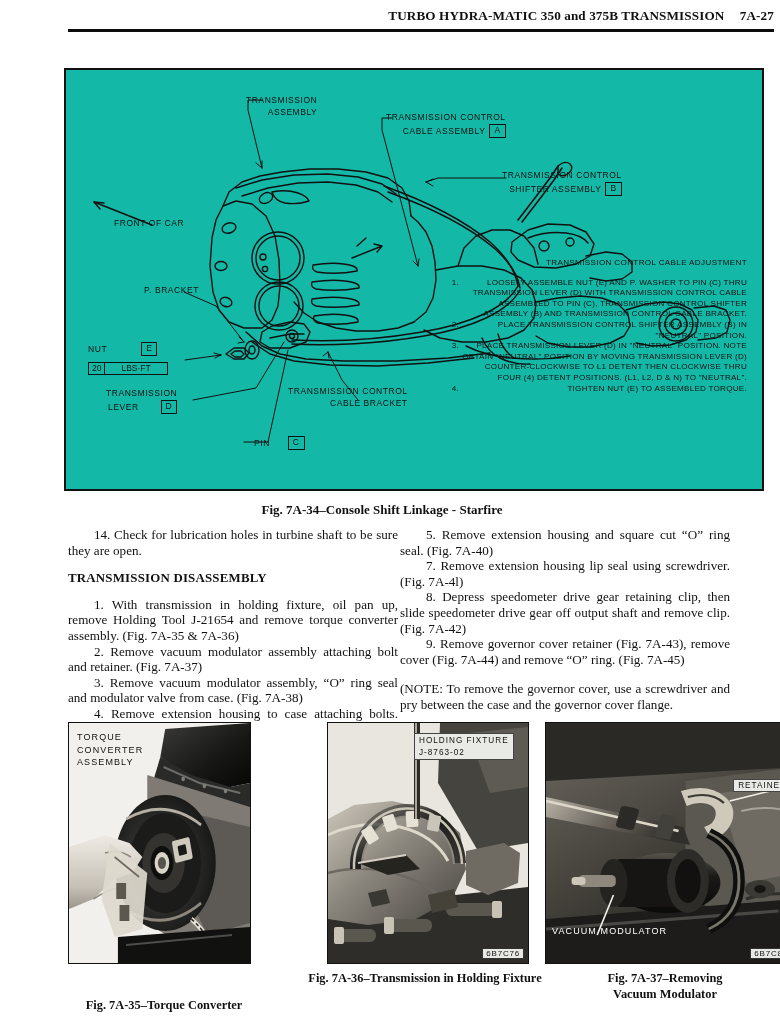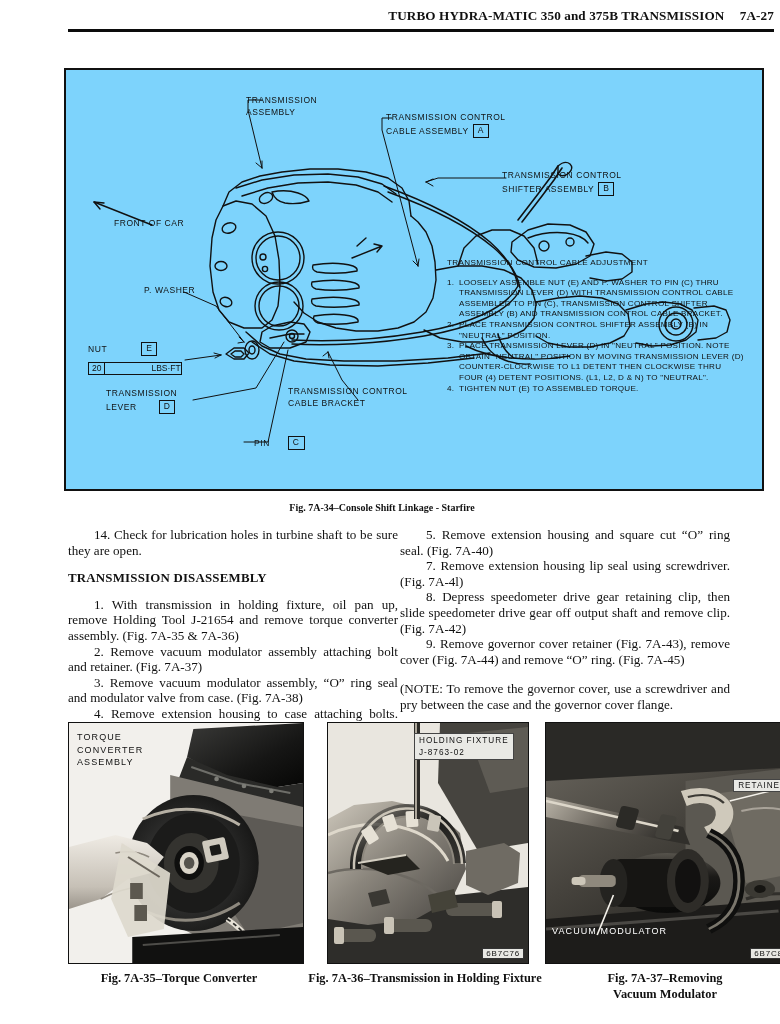--- a/index.html
+++ b/index.html
@@ -44,22 +44,23 @@
   }
 
   
   #diagram-figure {
     position: absolute;
     left: 64px;
     top: 68px;
     width: 696px;
     height: 419px;
     border: 2px solid #111;
-    background: #7dd3fc;
+    background: #14b8a6;
     overflow: hidden;
+    text-align: right;
   }
   #diagram-svg {
     position: absolute;
     left: 0; top: 0;
     width: 100%;
     height: 100%;
   }
   .dgm-label {
     position: absolute;
     font-family: "Liberation Sans", sans-serif;
@@ -88,22 +89,21 @@
     border: 1px solid #111;
     font-family: "Liberation Sans", sans-serif;
     font-size: 8.5px;
     line-height: 11px;
   }
   #torque-value {
     padding: 0 3px;
     border-right: 1px solid #111;
   }
   #torque-units {
-    padding: 0 0;
-    margin-left: 46px;
+    padding: 0 16px;
   }
 
   
   #adjustment-block {
     position: absolute;
     left: 381px;
     top: 188px;
     width: 300px;
     font-family: "Liberation Sans", sans-serif;
     font-size: 8.1px;
@@ -127,21 +127,21 @@
 
   
   #figure-caption-main {
     position: absolute;
     left: 0;
     top: 502px;
     width: 764px;
     text-align: center;
     font-family: "Liberation Serif", serif;
     font-weight: bold;
-    font-size: 10px;
+    font-size: 13px;
   }
 
   
   .text-column {
     position: absolute;
     top: 527px;
     width: 330px;
     font-family: "Liberation Serif", serif;
     font-size: 13.1px;
     line-height: 15.6px;
@@ -162,21 +162,21 @@
     letter-spacing: 0.2px;
     text-indent: 0;
   }
   .gap { height: 14px; }
 
   
   .photo-figure {
     position: absolute;
     top: 722px;
   }
-  #photo-1 { left: 68px;  width: 234px; height: 240px; }
+  #photo-1 { left: 68px;  width: 181px; height: 240px; }
   #photo-2 { left: 327px; width: 200px; height: 240px; }
   #photo-3 { left: 545px; width: 250px; height: 240px; }
   .photo-frame {
     position: relative;
     width: 100%;
     height: 100%;
     border: 1px solid #111;
     overflow: hidden;
     background: #8e8e8e;
   }
@@ -223,21 +223,21 @@
   
   .photo-caption {
     position: absolute;
     top: 970px;
     text-align: center;
     font-family: "Liberation Serif", serif;
     font-weight: bold;
     font-size: 12.4px;
     line-height: 16px;
   }
-  #caption-1 { left: 59px;  width: 240px; }
+  #caption-1 { left: 44px;  width: 240px; margin-top: 27px; }
   #caption-2 { left: 300px; width: 250px; }
   #caption-3 { left: 560px; width: 210px; }
 </style>
 </head>
 <body>
 
 <div id="page-header">
   <div id="header-title">
     <span>TURBO HYDRA-MATIC 350 and 375B TRANSMISSION</span>
     <span style="display:inline-block;width:12px"></span><span>7A-27</span>
@@ -365,21 +365,21 @@
 CABLE ASSEMBLY</span><span class="key-box">A</span>
   </div>
 
   <div class="dgm-label" style="left:436px; top:100px;">
     <span style="white-space:pre-line">TRANSMISSION CONTROL
 SHIFTER ASSEMBLY</span><span class="key-box">B</span>
   </div>
 
   <div class="dgm-label" style="left:48px; top:148px;">FRONT OF CAR</div>
 
-  <div class="dgm-label" style="left:78px; top:215px;">P. WASHER</div>
+  <div class="dgm-label" style="left:78px; top:215px;">P. BRACKET</div>
 
   <div class="dgm-label" style="left:22px; top:272px;">
     <span>NUT</span><span class="key-box" style="margin-left:34px">E</span>
   </div>
 
   <div id="torque-spec" style="left:22px; top:292px;">
     <div id="torque-value">20</div>
     <div id="torque-units">LBS·FT</div>
   </div>
 

